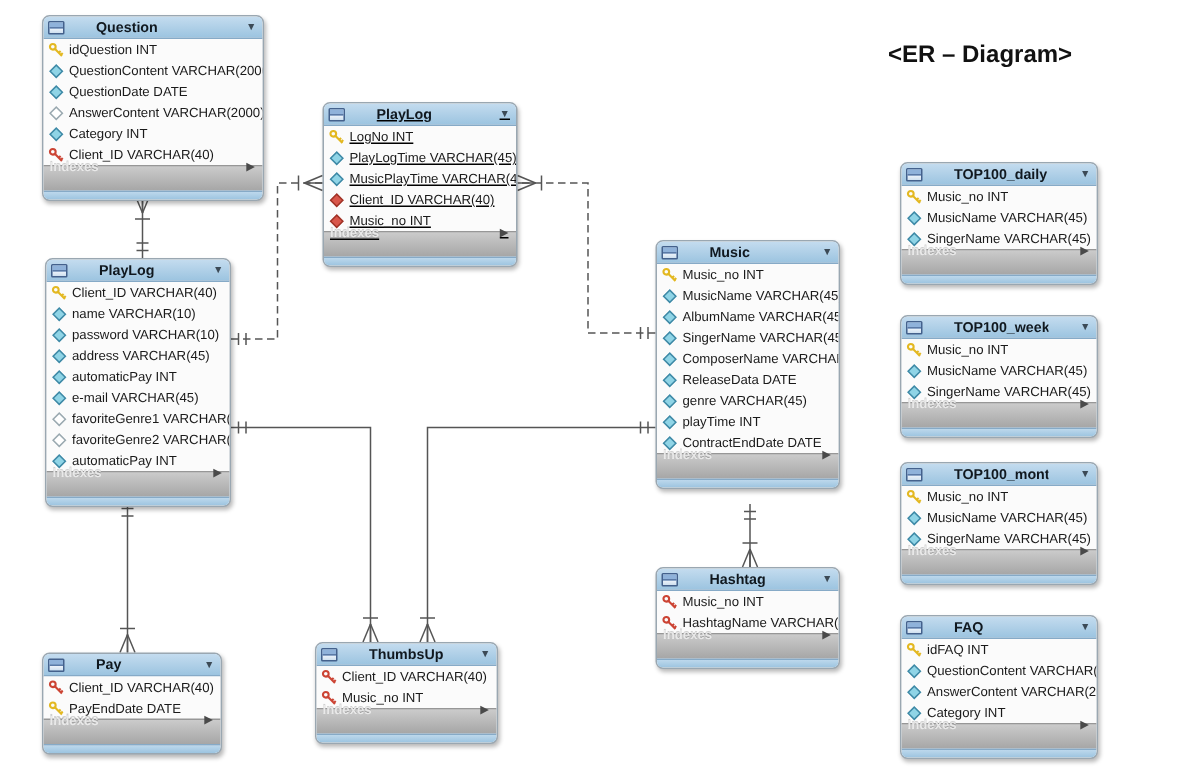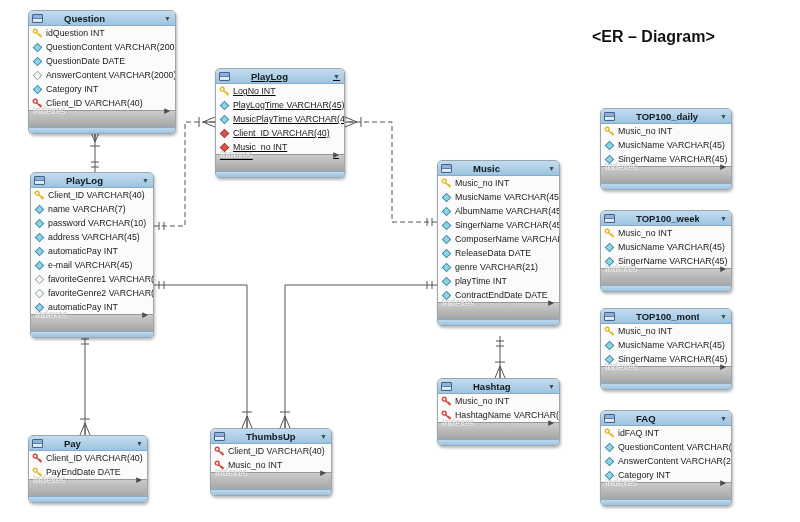--- a/index.html
+++ b/index.html
@@ -205,21 +205,21 @@
               </svg>
             </span>
             <span class="col-text">Client_ID VARCHAR(40)</span>
           </div>
           <div class="col-row">
             <span class="col-icon">
               <svg width="11" height="11" viewBox="0 0 11 11">
                 <rect x="2.6" y="2.6" width="5.8" height="5.8" transform="rotate(45 5.5 5.5)" fill="#8fd4e6" stroke="#3d89a6" stroke-width="1"></rect>
               </svg>
             </span>
-            <span class="col-text">name VARCHAR(7)</span>
+            <span class="col-text">name VARCHAR(10)</span>
           </div>
           <div class="col-row">
             <span class="col-icon">
               <svg width="11" height="11" viewBox="0 0 11 11">
                 <rect x="2.6" y="2.6" width="5.8" height="5.8" transform="rotate(45 5.5 5.5)" fill="#8fd4e6" stroke="#3d89a6" stroke-width="1"></rect>
               </svg>
             </span>
             <span class="col-text">password VARCHAR(10)</span>
           </div>
           <div class="col-row">
@@ -391,21 +391,21 @@
               </svg>
             </span>
             <span class="col-text">ReleaseData DATE</span>
           </div>
           <div class="col-row">
             <span class="col-icon">
               <svg width="11" height="11" viewBox="0 0 11 11">
                 <rect x="2.6" y="2.6" width="5.8" height="5.8" transform="rotate(45 5.5 5.5)" fill="#8fd4e6" stroke="#3d89a6" stroke-width="1"></rect>
               </svg>
             </span>
-            <span class="col-text">genre VARCHAR(21)</span>
+            <span class="col-text">genre VARCHAR(45)</span>
           </div>
           <div class="col-row">
             <span class="col-icon">
               <svg width="11" height="11" viewBox="0 0 11 11">
                 <rect x="2.6" y="2.6" width="5.8" height="5.8" transform="rotate(45 5.5 5.5)" fill="#8fd4e6" stroke="#3d89a6" stroke-width="1"></rect>
               </svg>
             </span>
             <span class="col-text">playTime INT</span>
           </div>
           <div class="col-row">

